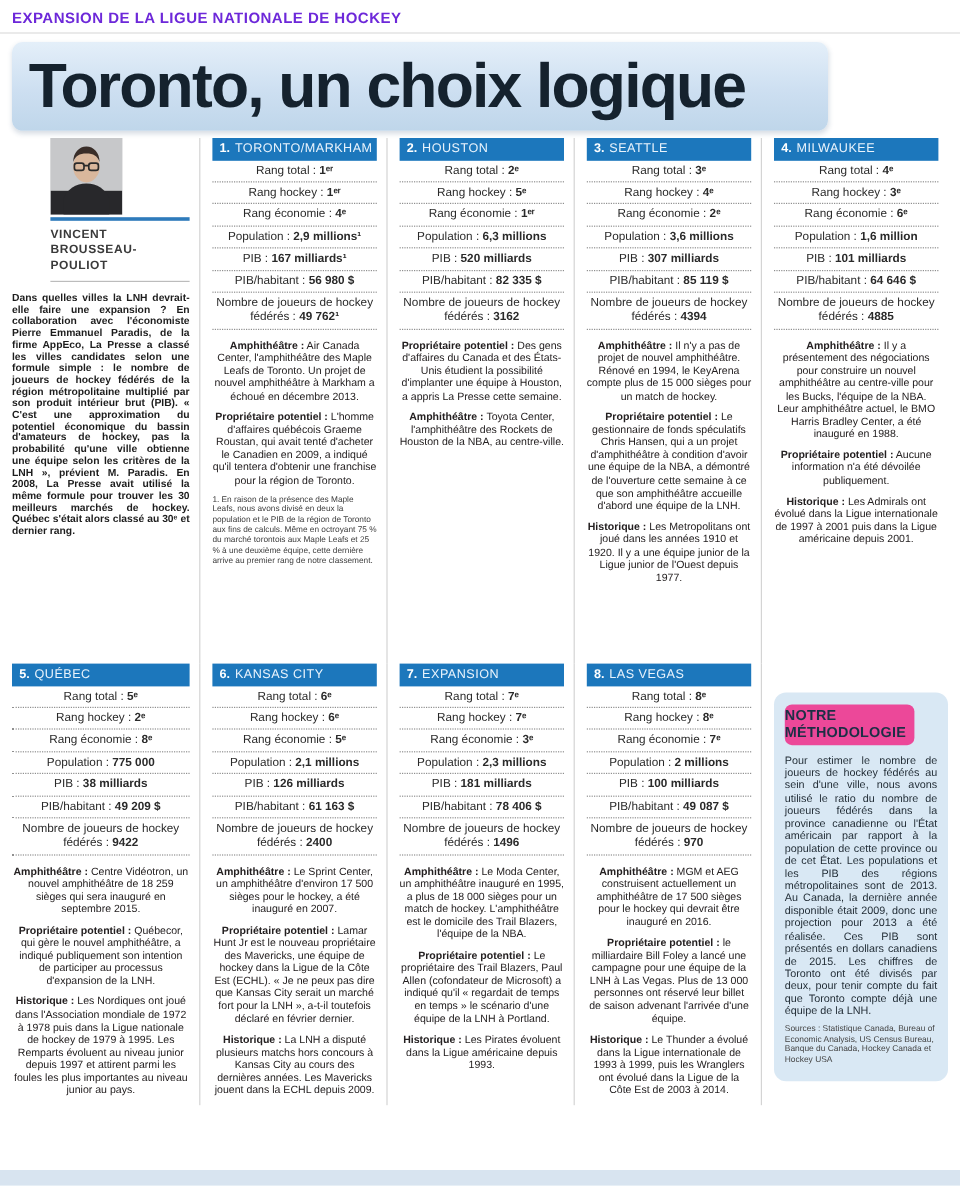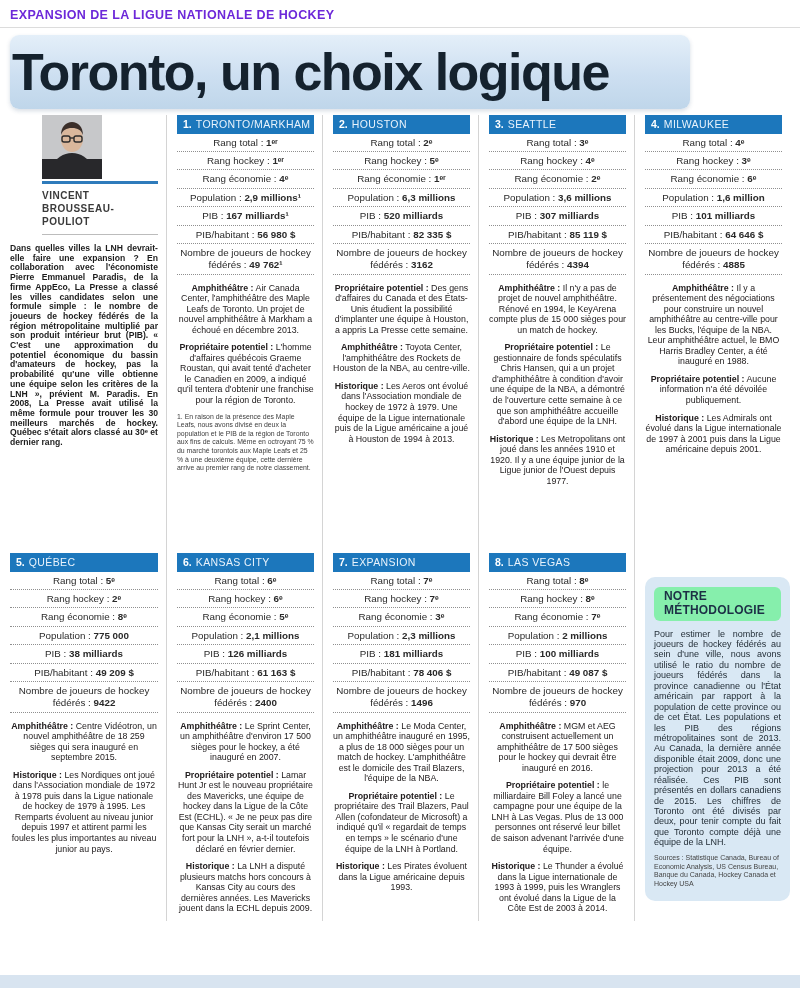--- a/index.html
+++ b/index.html
@@ -5,21 +5,21 @@
   html,body{margin:0;padding:0;background:#fff;}
   body{width:800px;height:988px;overflow:hidden;font-family:"Liberation Sans","DejaVu Sans",sans-serif;color:#232323;}
   .page{position:relative;width:800px;height:988px;box-sizing:border-box;padding:8px 10px 0;}
 
   
   .kicker{color:#6d28d9;font-size:12.5px;font-weight:700;letter-spacing:.4px;}
   .head-rule{border-top:1px solid #dcdcdc;margin:5px -10px 7px;}
   .title-bar{margin:0 0 4px;width:680px;height:74px;border-radius:9px;
     background:linear-gradient(180deg,#e4eff9 0%,#cddfF1 55%,#bfd6ea 100%);
     box-shadow:0 2px 4px rgba(40,70,110,.18);
-    display:flex;align-items:center;padding:0 2px;box-sizing:border-box;}
+    display:flex;align-items:center;padding:0 14px;box-sizing:border-box;}
   .title-bar span{font-size:52px;font-weight:700;color:#15222e;letter-spacing:-1.5px;white-space:nowrap;}
 
   
   .row{display:grid;grid-template-columns:156px repeat(4,1fr);}
   .row1{margin-top:6px;min-height:438px;}
   .col{padding:0 8px 0 10px;box-sizing:border-box;min-width:0;}
   .col:first-child{padding-left:0;}
   .col + .col{border-left:1px solid #d4d4d4;}
 
   
@@ -38,22 +38,22 @@
   ul.stats li{padding:3px 0 2.5px;border-bottom:1px dotted #8f8f8f;font-size:9.8px;line-height:1.22;color:#2a2a2a;text-align:center;}
   .sv{font-weight:700;}
   .cbody{margin-top:8px;}
   .cbody p{margin:0 0 7px;font-size:8.8px;line-height:1.2;color:#242021;text-align:center;}
   .lead{font-weight:700;}
   .footnote{margin:2px 0 0;font-size:6.9px;line-height:1.25;color:#3c3c3c;}
 
   
   .meth-col{padding-right:0;}
   .meth-box{margin-top:24px;background:#d9e8f4;border-radius:10px;padding:10px 9px 12px;box-sizing:border-box;}
-  .meth-title{display:inline-block;max-width:108px;margin:0;background:#86efac;border-radius:6px;
-    padding:3px 10px;font-size:12px;font-weight:700;color:#1c2f45;line-height:1.15;letter-spacing:.2px;}
+  .meth-title{display:inline-block;max-width:108px;margin:0;background:#ec4899;border-radius:6px;
+    padding:3px 0;font-size:12px;font-weight:700;color:#1c2f45;line-height:1.15;letter-spacing:.2px;}
   .meth-text{margin:8px 0 0;font-size:9px;line-height:1.16;text-align:justify;color:#1f2a33;}
   .meth-sources{margin:6px 0 0;font-size:7px;line-height:1.25;color:#444;}
 
   .bottom-strip{position:absolute;left:0;bottom:0;width:800px;height:13px;background:#d8e4f0;}
 </style>
 </head>
 <body>
 
 <div class="page">
 
@@ -120,21 +120,20 @@
         <li><span class="sl">Rang hockey :</span> <b class="sv">5ᵉ</b></li>
         <li><span class="sl">Rang économie :</span> <b class="sv">1ᵉʳ</b></li>
         <li><span class="sl">Population :</span> <b class="sv">6,3 millions</b></li>
         <li><span class="sl">PIB :</span> <b class="sv">520 milliards</b></li>
         <li><span class="sl">PIB/habitant :</span> <b class="sv">82 335 $</b></li>
         <li><span class="sl">Nombre de joueurs de hockey fédérés :</span> <b class="sv">3162</b></li>
       </ul>
       <div class="cbody">
         <p><b class="lead">Propriétaire potentiel :</b> <span>Des gens d'affaires du Canada et des États-Unis étudient la possibilité d'implanter une équipe à Houston, a appris La Presse cette semaine.</span></p>
         <p><b class="lead">Amphithéâtre :</b> <span>Toyota Center, l'amphithéâtre des Rockets de Houston de la NBA, au centre-ville.</span></p>
-        <p><b class="lead">Historique :</b> <span>Les Aeros ont évolué dans l'Association mondiale de hockey de 1972 à 1979. Une équipe de la Ligue internationale puis de la Ligue américaine a joué à Houston de 1994 à 2013.</span></p>
       </div>
     </section>
 
     <section class="col">
       <h3 class="chead">
           <b class="cnum">3.</b>
           <span class="cname">SEATTLE</span>
         </h3>
       <ul class="stats">
         <li><span class="sl">Rang total :</span> <b class="sv">3ᵉ</b></li>
@@ -185,20 +184,21 @@
         <li><span class="sl">Rang total :</span> <b class="sv">5ᵉ</b></li>
         <li><span class="sl">Rang hockey :</span> <b class="sv">2ᵉ</b></li>
         <li><span class="sl">Rang économie :</span> <b class="sv">8ᵉ</b></li>
         <li><span class="sl">Population :</span> <b class="sv">775 000</b></li>
         <li><span class="sl">PIB :</span> <b class="sv">38 milliards</b></li>
         <li><span class="sl">PIB/habitant :</span> <b class="sv">49 209 $</b></li>
         <li><span class="sl">Nombre de joueurs de hockey fédérés :</span> <b class="sv">9422</b></li>
       </ul>
       <div class="cbody">
         <p><b class="lead">Amphithéâtre :</b> <span>Centre Vidéotron, un nouvel amphithéâtre de 18 259 sièges qui sera inauguré en septembre 2015.</span></p>
+        <p><b class="lead">Propriétaire potentiel :</b> <span>Québecor, qui gère le nouvel amphithéâtre, a indiqué publiquement son intention de participer au processus d'expansion de la LNH.</span></p>
         <p><b class="lead">Historique :</b> <span>Les Nordiques ont joué dans l'Association mondiale de 1972 à 1978 puis dans la Ligue nationale de hockey de 1979 à 1995. Les Remparts évoluent au niveau junior depuis 1997 et attirent parmi les foules les plus importantes au niveau junior au pays.</span></p>
       </div>
     </section>
 
     <section class="col">
       <h3 class="chead">
           <b class="cnum">6.</b>
           <span class="cname">KANSAS CITY</span>
         </h3>
       <ul class="stats">

